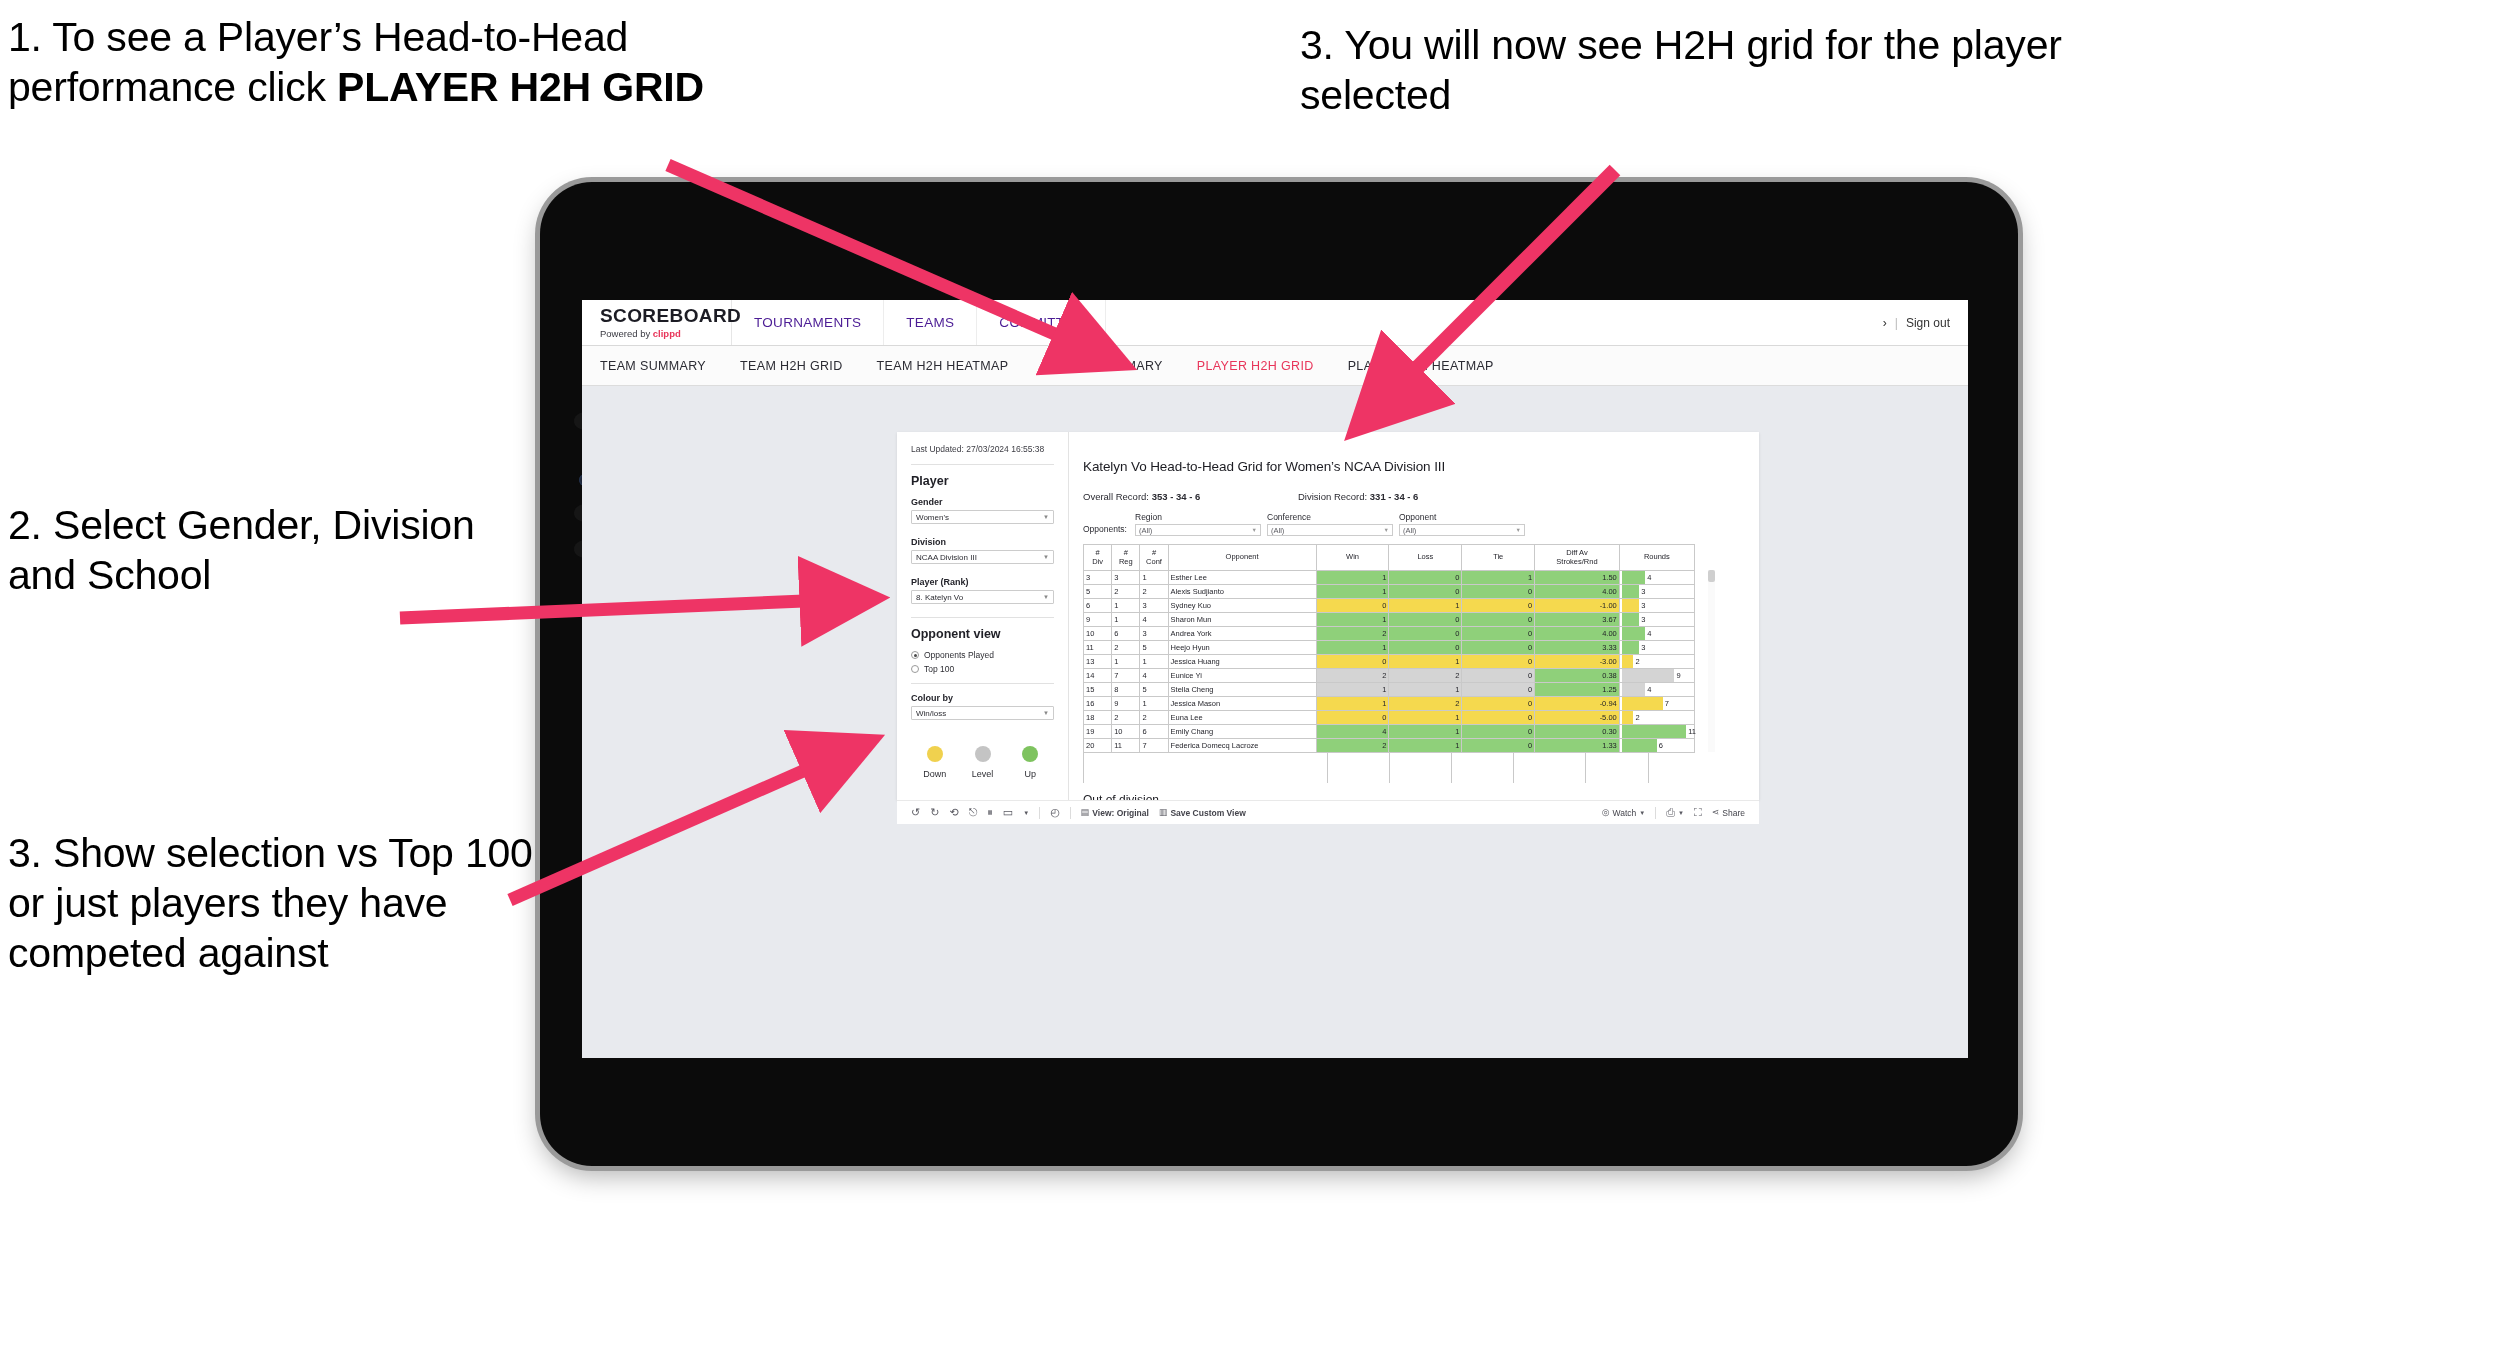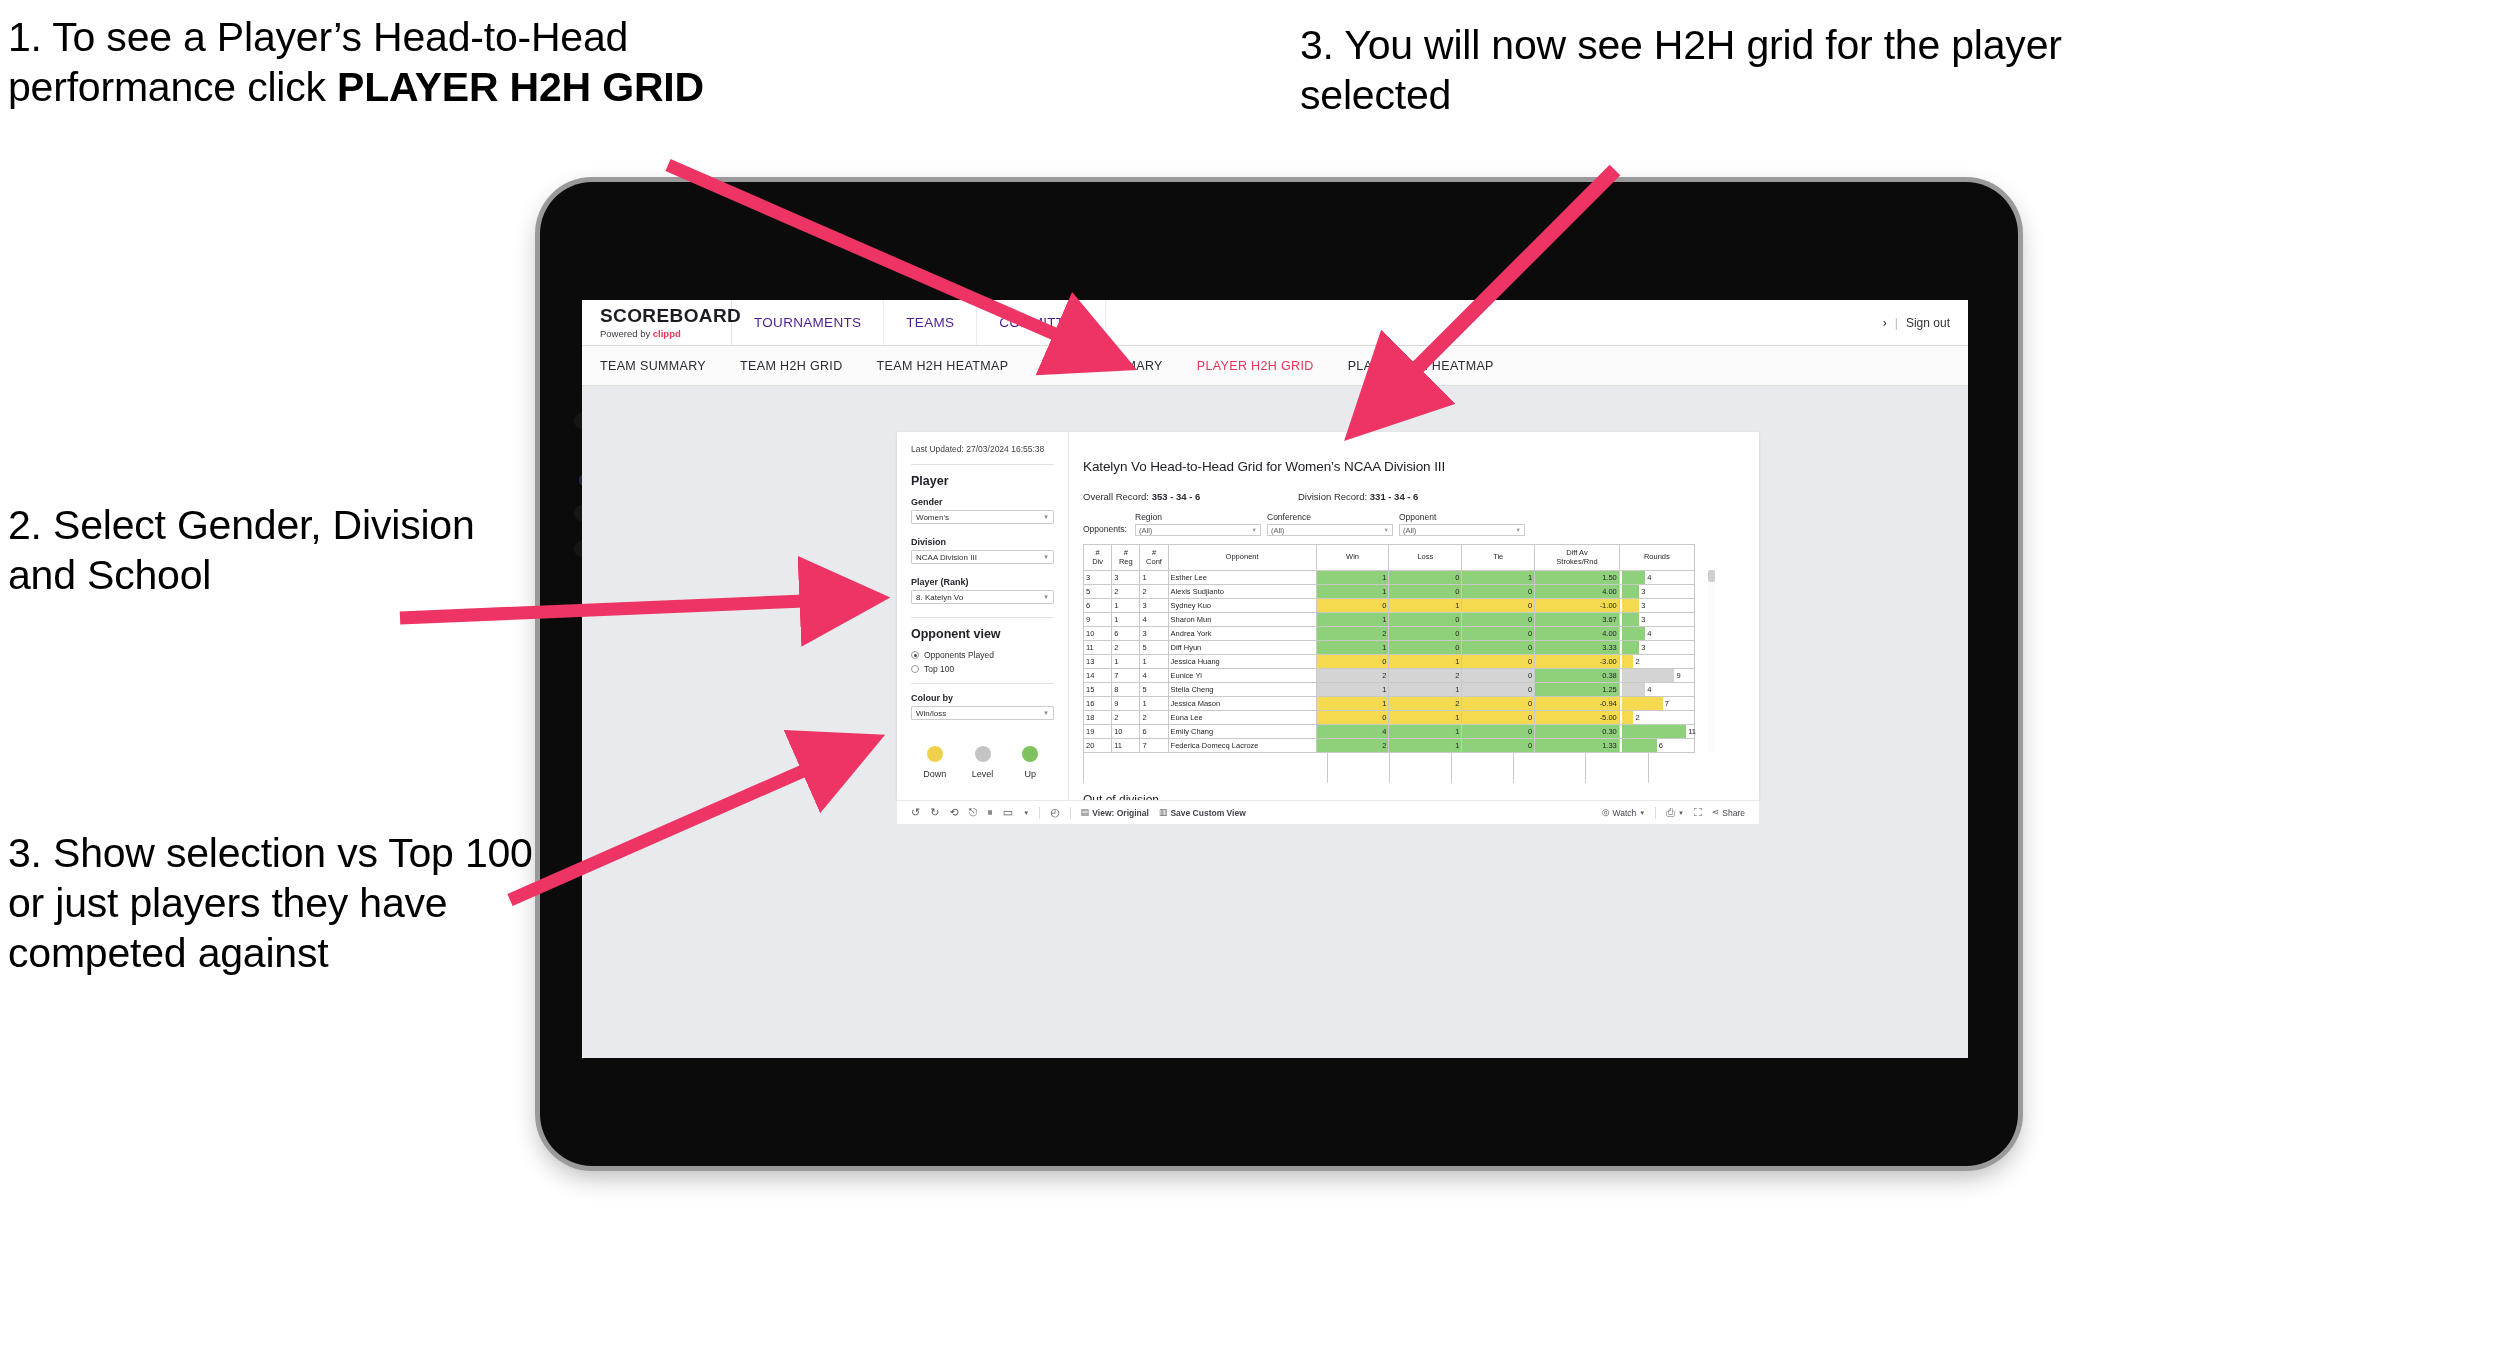--- a/index.html
+++ b/index.html
@@ -436,21 +436,21 @@
                         <div class="rounds-cell">
                           <div class="rounds-bar" style="width:33.33333333333333%;background:#8fd07a"></div>
                           <div class="rounds-val" style="left:33.33333333333333%">4</div>
                         </div>
                       </td>
                     </tr>
                     <tr>
                       <td class="c-div">11</td>
                       <td class="c-reg">2</td>
                       <td class="c-conf">5</td>
-                      <td class="c-opp">Diff Hyun</td>
+                      <td class="c-opp">Heejo Hyun</td>
                       <td class="c-num cell-green">1</td>
                       <td class="c-num cell-green">0</td>
                       <td class="c-num cell-green">0</td>
                       <td class="c-diff cell-green">3.33</td>
                       <td class="c-rounds">
                         <div class="rounds-cell">
                           <div class="rounds-bar" style="width:25%;background:#8fd07a"></div>
                           <div class="rounds-val" style="left:25%">3</div>
                         </div>
                       </td>

